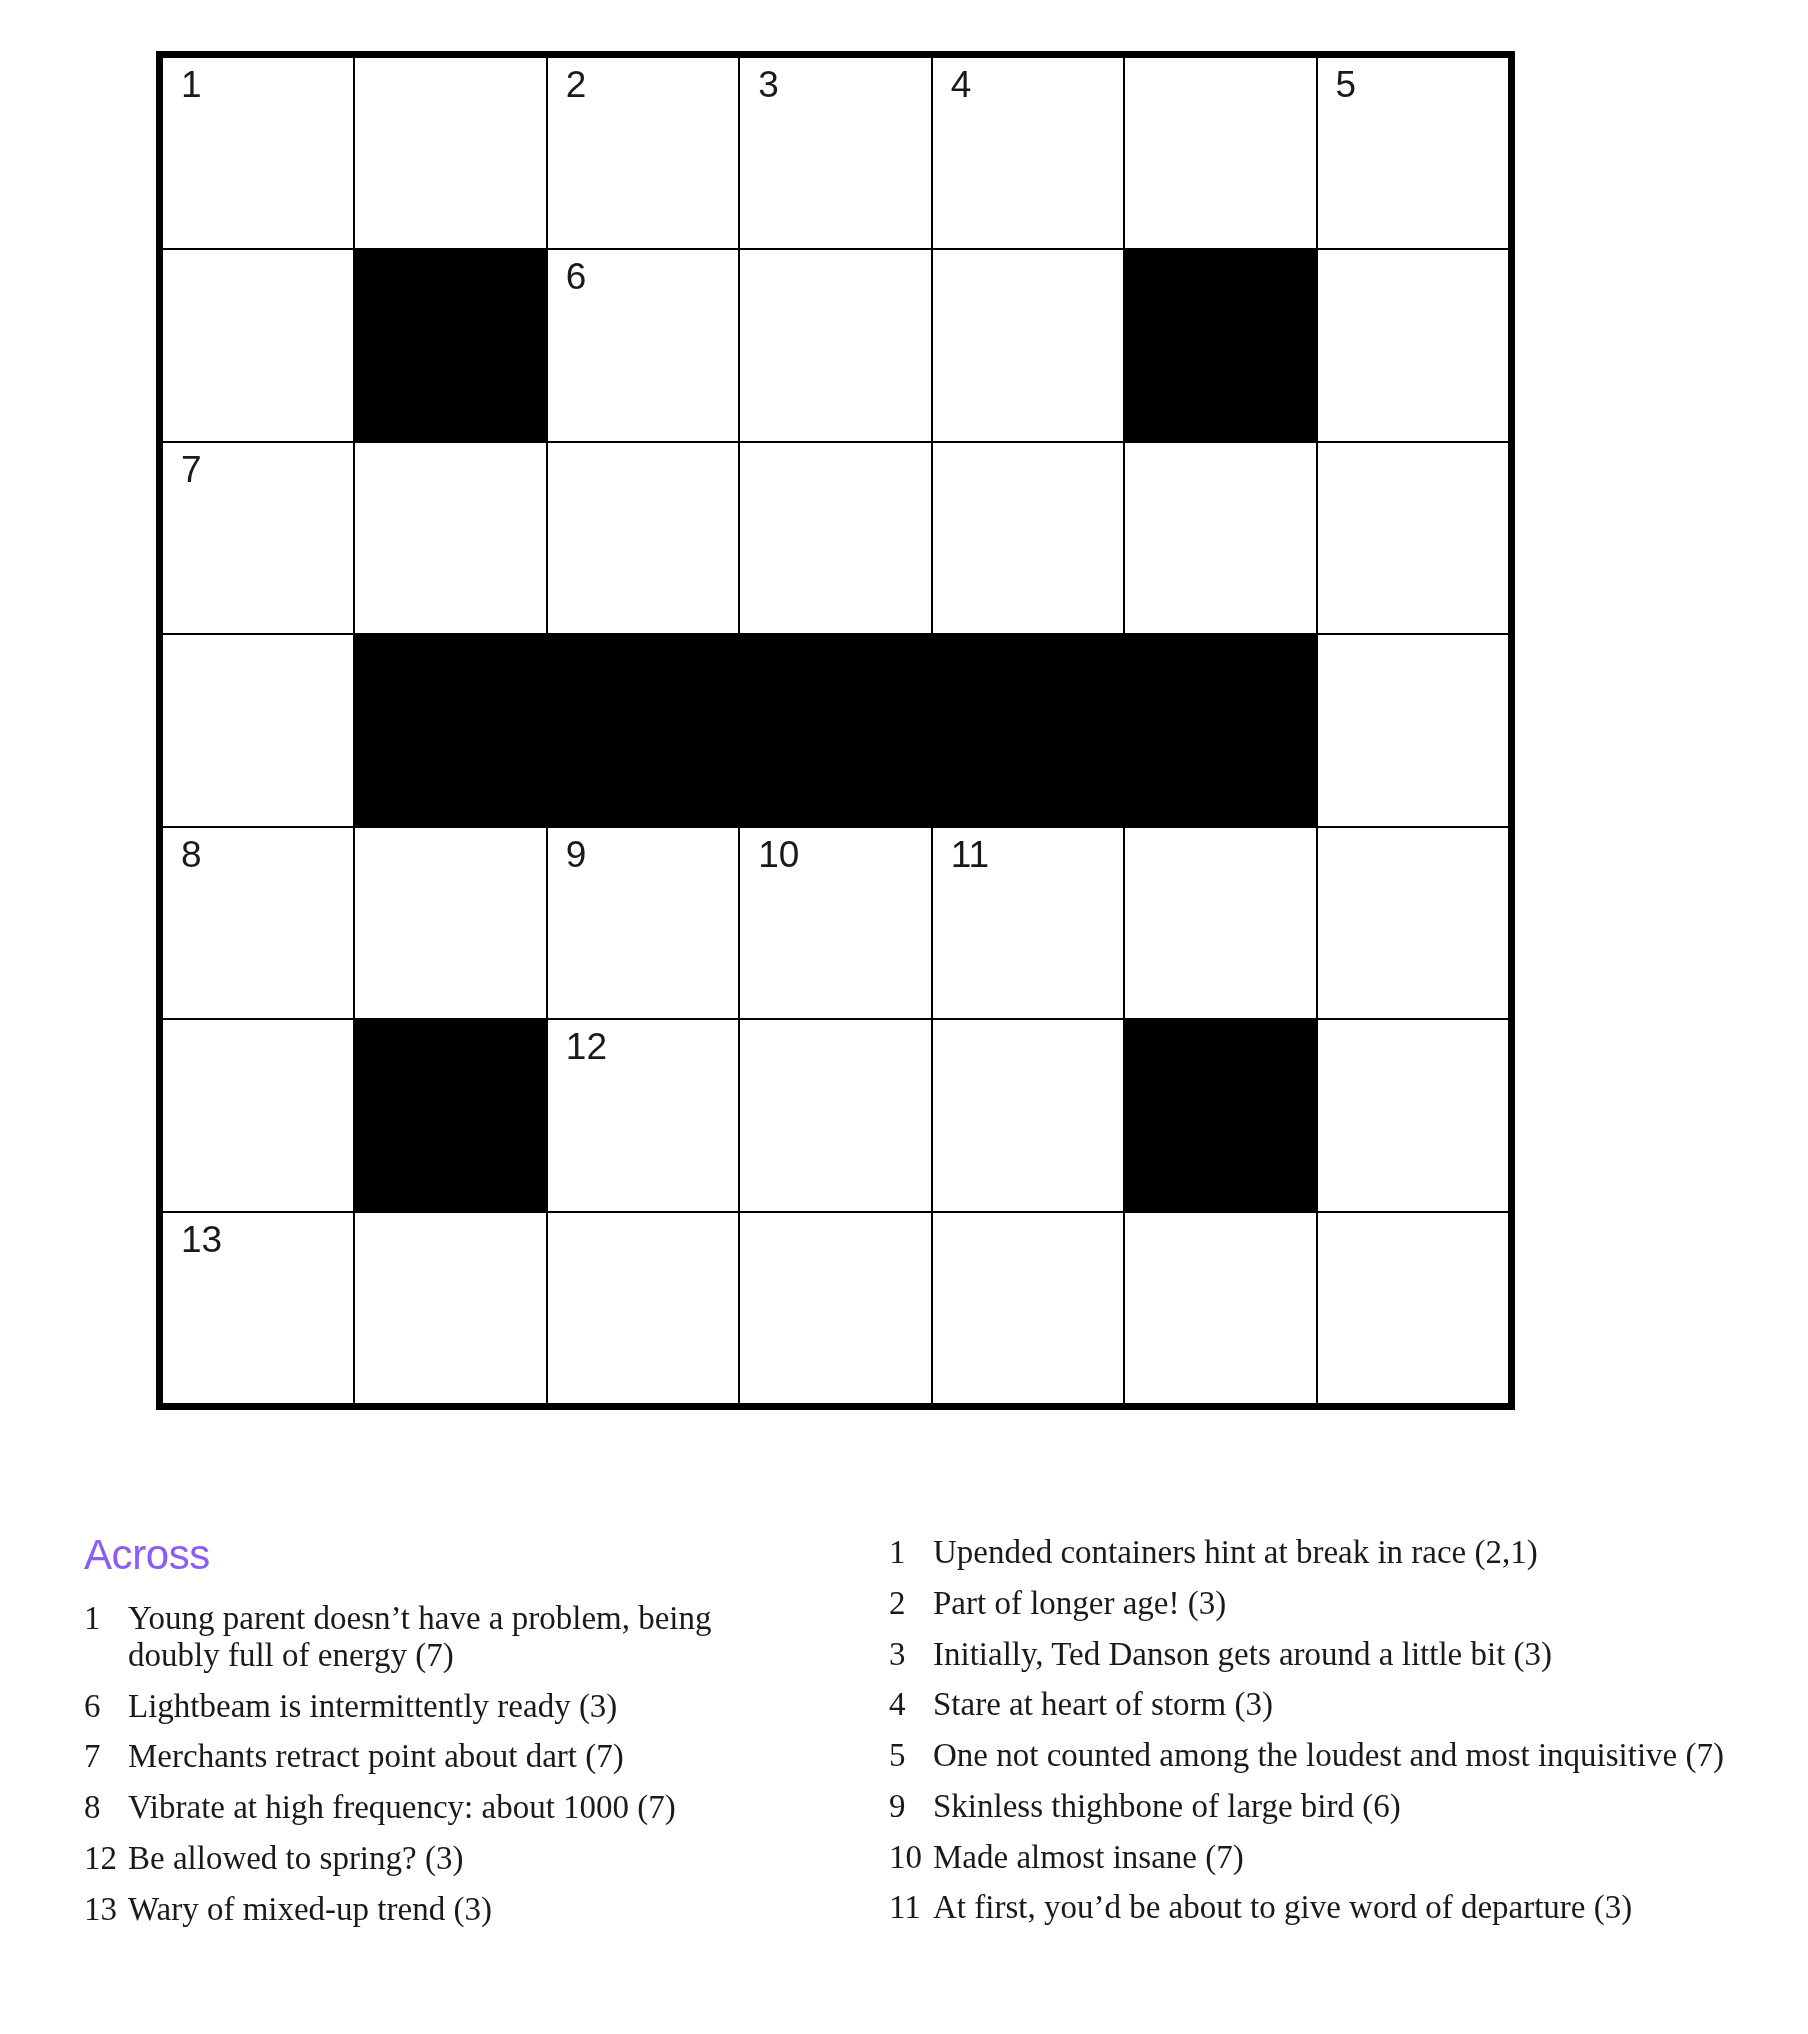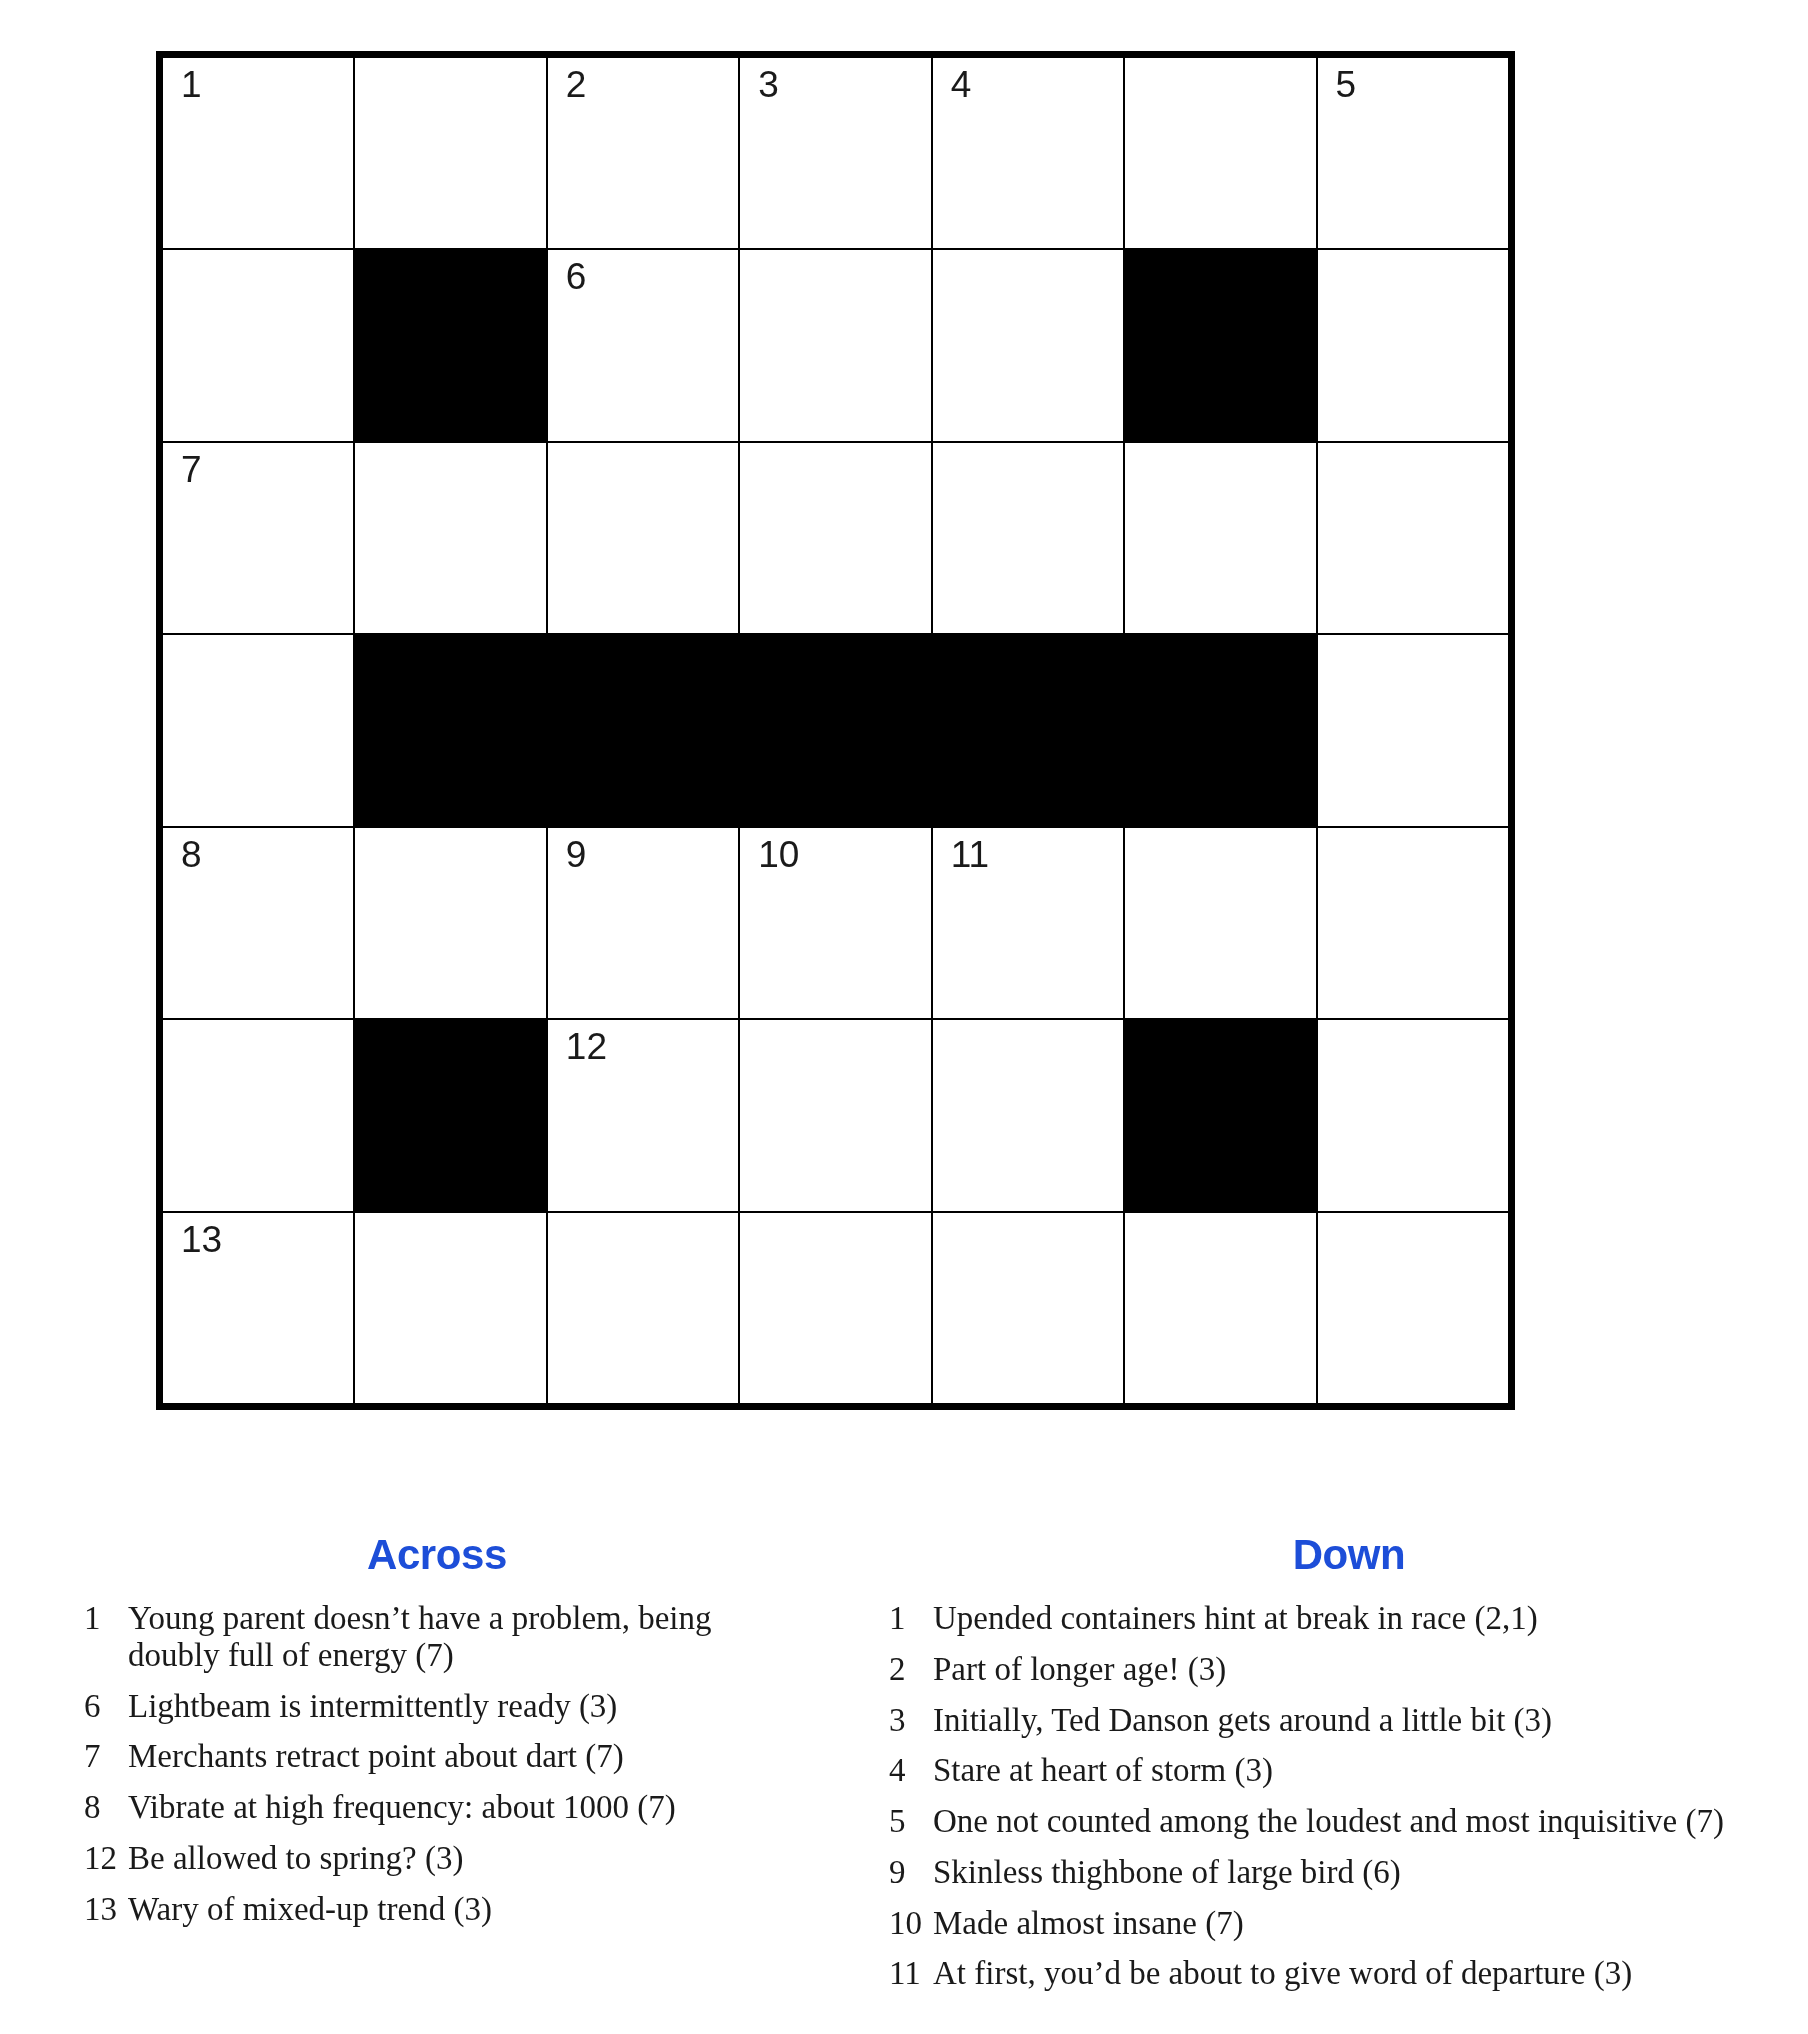--- a/index.html
+++ b/index.html
@@ -53,26 +53,25 @@
   .clue-col {
     position: absolute;
     top: 1534px;
   }
   .clue-col.across { left: 84px;  width: 706px; }
   .clue-col.down   { left: 889px; width: 920px; }
 
   .clue-heading {
     margin: 0 0 24px 0;
     font-family: "Liberation Sans", sans-serif;
-    font-weight: 700;
+    font-weight: 400;
     font-size: 42px;
     line-height: 1;
     letter-spacing: -0.4px;
-    color: #1d4ed8;
-    text-align: center;
+    color: #8b5cf6;
   }
   .clue-list {
     list-style: none;
     margin: 0;
     padding: 0;
   }
   .clue-item {
     display: flex;
     align-items: flex-start;
     margin: 0 0 13.8px 0;
@@ -192,21 +191,20 @@
         <span class="ctext">Be allowed to spring? (3)</span>
       </li>
       <li class="clue-item">
         <span class="cnum">13</span>
         <span class="ctext">Wary of mixed-up trend (3)</span>
       </li>
     </ol>
 </section>
 
 <section class="clue-col down">
-  <h2 class="clue-heading">Down</h2>
   <ol class="clue-list" id="down-list">
       <li class="clue-item">
         <span class="cnum">1</span>
         <span class="ctext">Upended containers hint at break in race (2,1)</span>
       </li>
       <li class="clue-item">
         <span class="cnum">2</span>
         <span class="ctext">Part of longer age! (3)</span>
       </li>
       <li class="clue-item">

